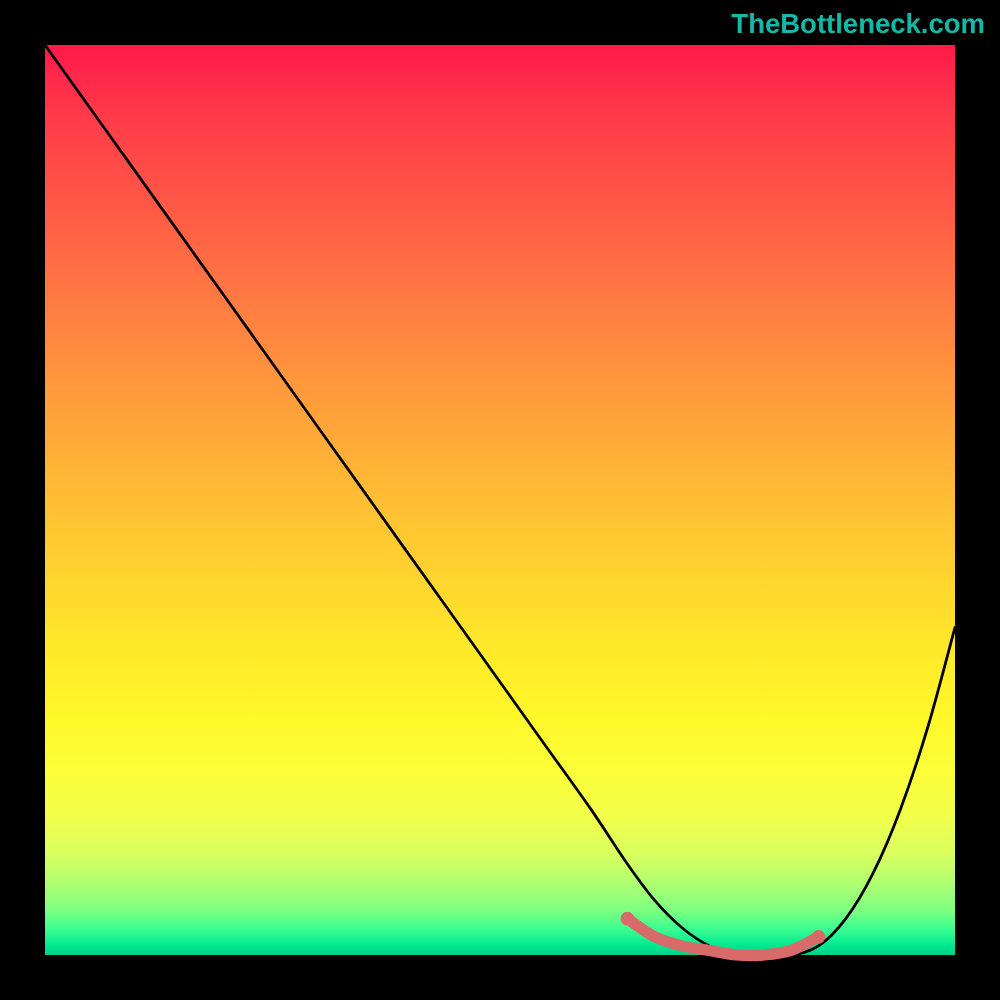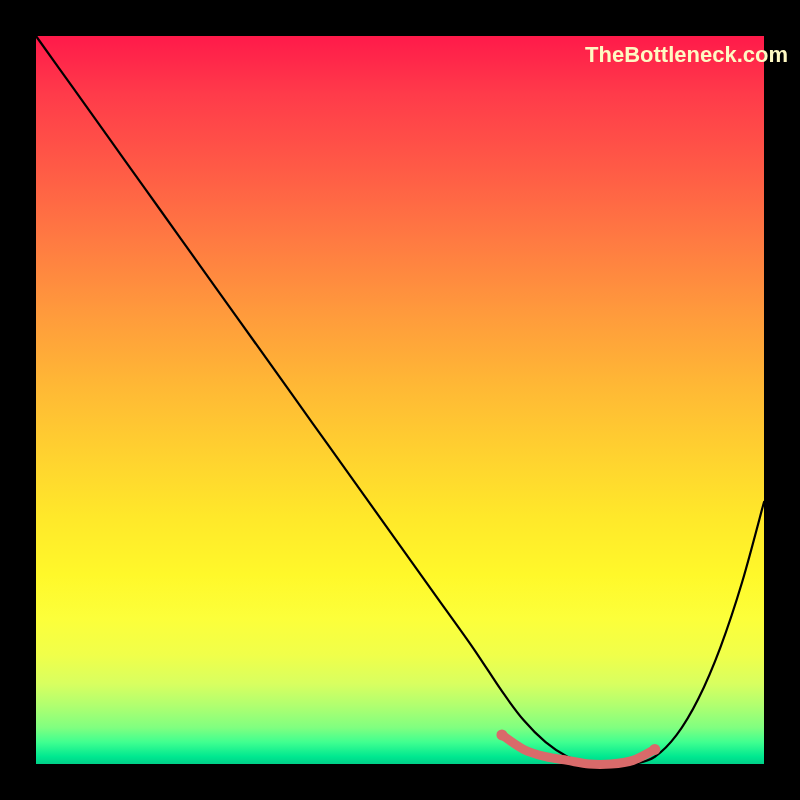--- a/index.html
+++ b/index.html
@@ -10,23 +10,22 @@
     position: relative;
     background: #000;
   }
   .watermark {
     position: absolute;
     top: 6px;
     right: 12px;
     font-family: Arial, Helvetica, sans-serif;
     font-size: 22px;
     font-weight: bold;
-    color: #fef9c3;
+    color: #14b8a6;
     z-index: 10;
-    margin-top: 36px;
   }
   .plot {
     position: absolute;
     left: 36px;
     top: 36px;
     width: 728px;
     height: 728px;
   }
   .gradient {
     position: absolute;

